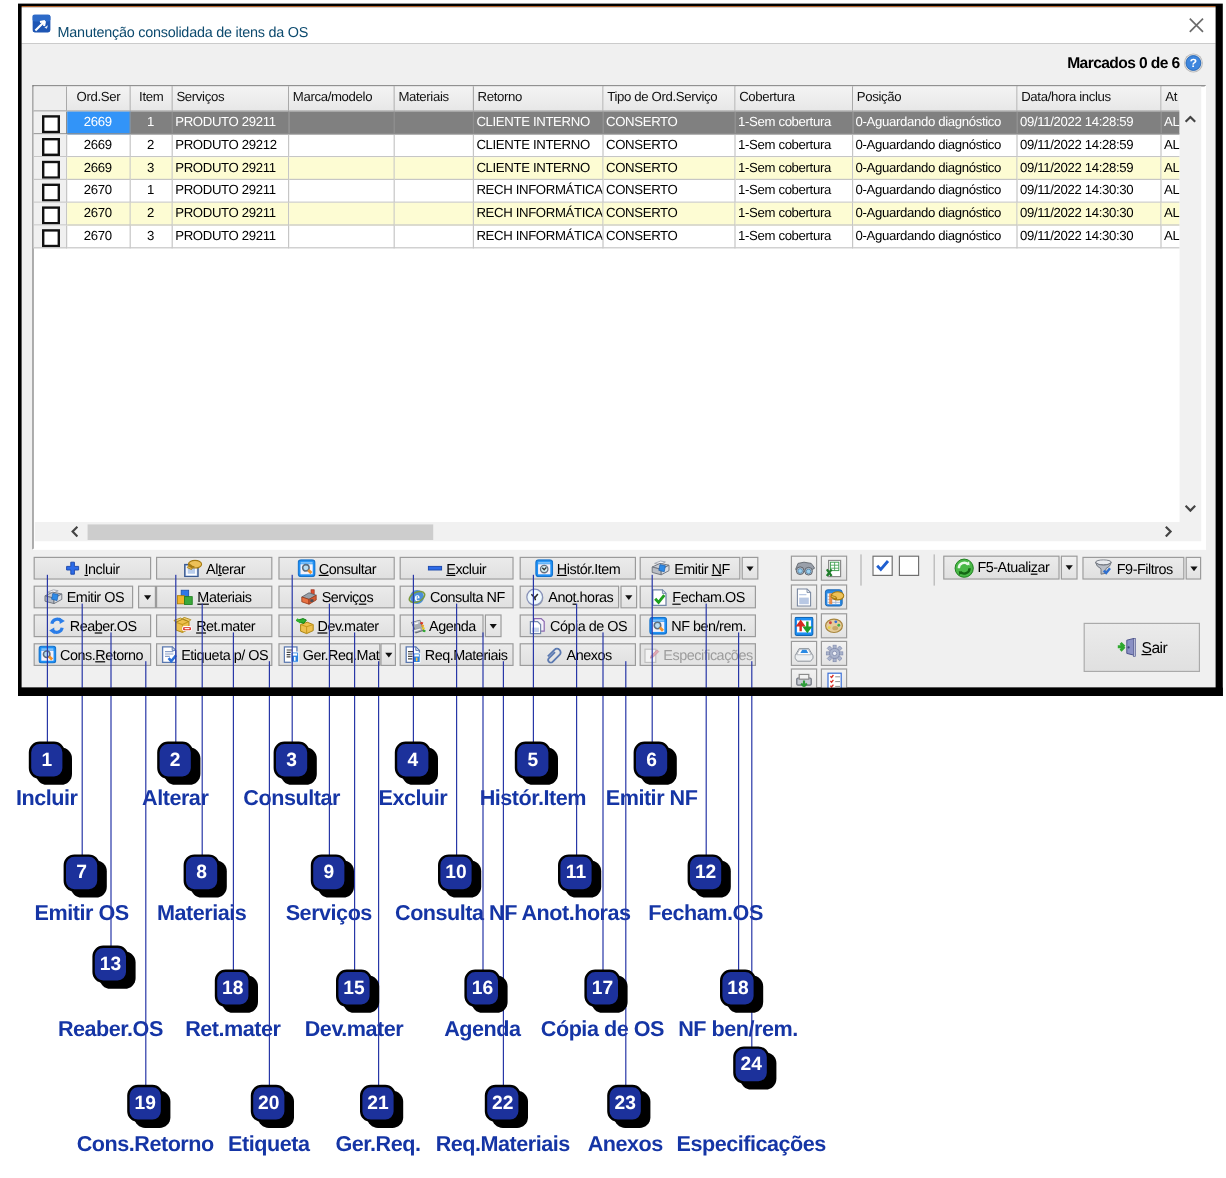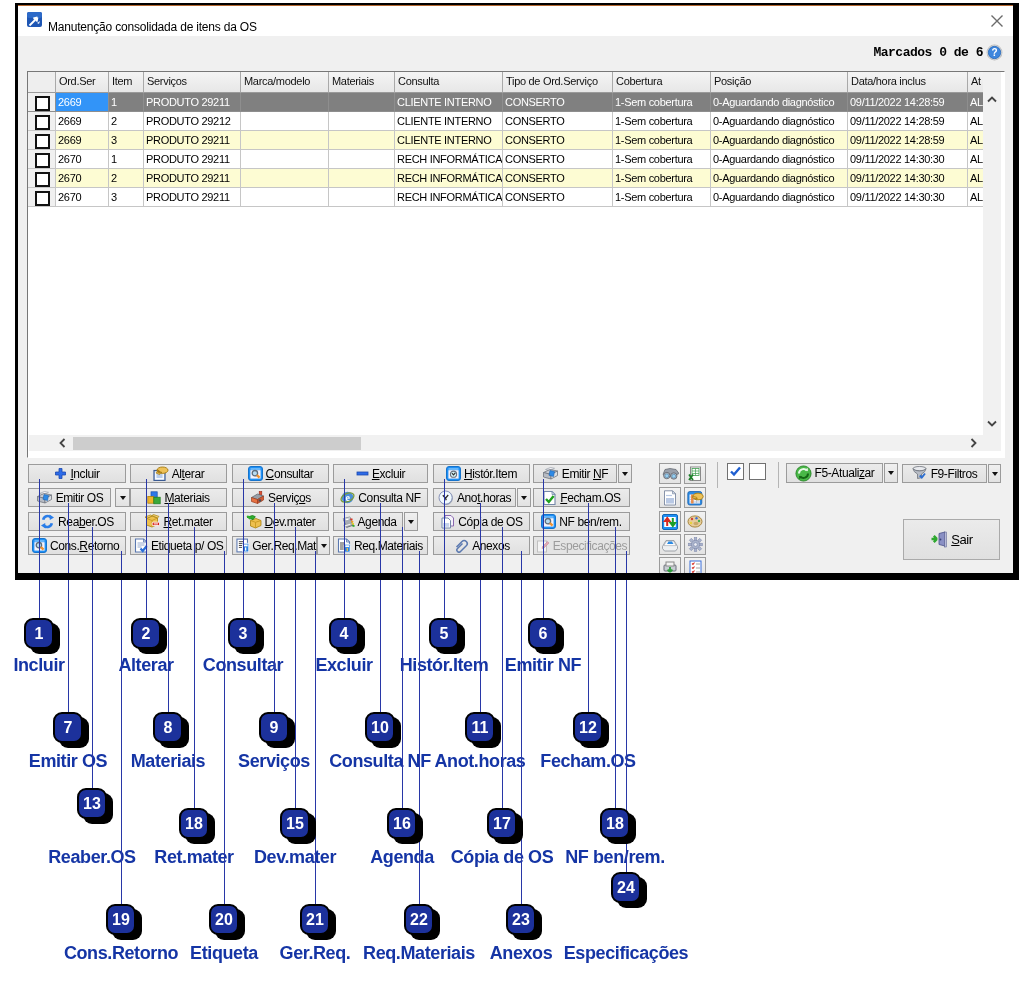--- a/index.html
+++ b/index.html
@@ -4,52 +4,52 @@
 html,body{margin:0;padding:0;}
 body{width:1022px;height:982px;position:relative;background:#fff;overflow:hidden;
   font-family:"Liberation Sans",sans-serif;}
 .a{position:absolute;}
 
 #frame{left:15px;top:3px;width:1004px;height:577px;background:#000;}
 #titlebar{left:18px;top:6px;width:995px;height:30px;background:#fff;}
 #appbody{left:18px;top:36px;width:995px;height:537px;background:#f0f0f0;overflow:hidden;}
 #accent{left:18px;top:5px;width:995px;height:1px;background:#b4672f;}
 #botband{left:15px;top:573px;width:1004px;height:7px;background:#000;z-index:30;}
-#title{left:30px;top:14px;font-size:12px;letter-spacing:-0.2px;color:#000000;}
+#title{left:30px;top:14px;font-size:12px;letter-spacing:-0.2px;color:#0c4a6e;}
 
 #tbox{left:27px;top:71px;width:976px;height:385px;background:#fff;
   border-top:1px solid #777;border-left:1px solid #777;border-right:1px solid #fff;border-bottom:1px solid #fff;}
 .hrow{left:28px;top:72px;height:21px;display:flex;font-size:11px;letter-spacing:-0.3px;color:#111;}
 .hrow span{box-sizing:border-box;border-right:1px solid #a9a9a9;border-bottom:1px solid #9a9a9a;
   background:linear-gradient(#f4f4f4,#e7e7e7);padding:3px 3px 0 3px;white-space:nowrap;overflow:hidden;}
 .drow{height:19px;display:flex;font-size:11px;letter-spacing:-0.3px;color:#000;left:28px;}
 .drow span{box-sizing:border-box;border-right:1px solid #c6c6c6;border-bottom:1px solid #c6c6c6;
   padding:3px 1px 0 2px;white-space:nowrap;overflow:hidden;}
 .sel span{border-right:1px solid #8e8e8e;border-bottom:1px solid #8e8e8e;}
-.num{text-align:left;padding-right:3px !important;}
+.num{text-align:center;padding-right:3px !important;}
 .cbc{box-sizing:border-box;width:28px;height:19px;background:#f0f0f0;border-right:1px solid #9a9a9a;
   border-bottom:1px solid #c0c0c0;display:flex;align-items:center;justify-content:center;}
 b.cb{display:block;width:11px;height:11px;background:#fff;border:2px solid #111;}
 
 #vsb{left:983px;top:72px;width:18px;height:363px;background:#f1f1f1;}
 #hsb{left:29px;top:435px;width:972px;height:16px;background:#f1f1f1;}
 #hthumb{left:73px;top:437px;width:288px;height:13px;background:#cdcdcd;}
 
 .btn{box-sizing:border-box;background:linear-gradient(#ebebeb,#e0e0e0);border:1px solid #9b9b9b;
   font-size:12px;letter-spacing:-0.4px;color:#000;display:flex;align-items:center;justify-content:center;gap:3px;white-space:nowrap;}
 .btn.l{justify-content:flex-start;padding-left:3px;}
 .dis{color:#9c9c9c;}
 .dd{box-sizing:border-box;background:linear-gradient(#f0f0f0,#e2e2e2);border:1px solid #9b9b9b;
   display:flex;align-items:center;justify-content:center;}
 .dd:after{content:"";width:0;height:0;border:3.5px solid transparent;border-top:4px solid #111;margin-top:3px;}
 .ib{box-sizing:border-box;width:22px;height:21px;background:linear-gradient(#f2f2f2,#e3e3e3);
   border:1px solid #9b9b9b;display:flex;align-items:center;justify-content:center;overflow:hidden;}
 .sep{width:1px;background:#b5b5b5;top:462px;height:26px;}
 
-#marc{left:700px;top:45px;width:283px;text-align:right;font-size:13px;letter-spacing:-0.5px;font-weight:bold;color:#000;font-family:Liberation Mono, monospace;}
+#marc{left:700px;top:45px;width:283px;text-align:right;font-size:13px;letter-spacing:-0.5px;font-weight:bold;color:#000;}
 
 .line{width:1.4px;background:#2837a7;z-index:20;}
 .badge{box-sizing:content-box;width:26px;height:27px;background:#1c319b;border:2px solid #000;
   border-radius:9px;box-shadow:6px 5px 0 #000;color:#fff;font-weight:bold;font-size:16px;
   text-align:center;line-height:27px;z-index:21;}
 .lab{width:200px;text-align:center;font-size:18px;letter-spacing:-0.4px;font-weight:bold;color:#1535a5;white-space:nowrap;}
 .yel span{background:#fdfcd3;}
 .yel b.cb{background:#fff;}
 .yel .cbc{background:#f0f0f0;}
 </style></head>
@@ -78,21 +78,21 @@
   </svg>
 
 <div class="a" id="tbox"></div>
 <div class="a hrow">
   <span style="width:28px;background:#eee"></span>
   <span class="num" style="width:53px">Ord.Ser</span>
   <span class="num" style="width:35px">Item</span>
   <span style="width:97px">Serviços</span>
   <span style="width:88px">Marca/modelo</span>
   <span style="width:66px">Materiais</span>
-  <span style="width:108px">Consulta</span>
+  <span style="width:108px">Retorno</span>
   <span style="width:110px">Tipo de Ord.Serviço</span>
   <span style="width:98px">Cobertura</span>
   <span style="width:137px">Posição</span>
   <span style="width:120px">Data/hora inclus</span>
   <span style="width:15px;border-right:none">At</span>
 </div>
 
 <div id="rows">
 <div class="a drow sel" style="top:93px;color:#fff">
   <span class="cbc">

